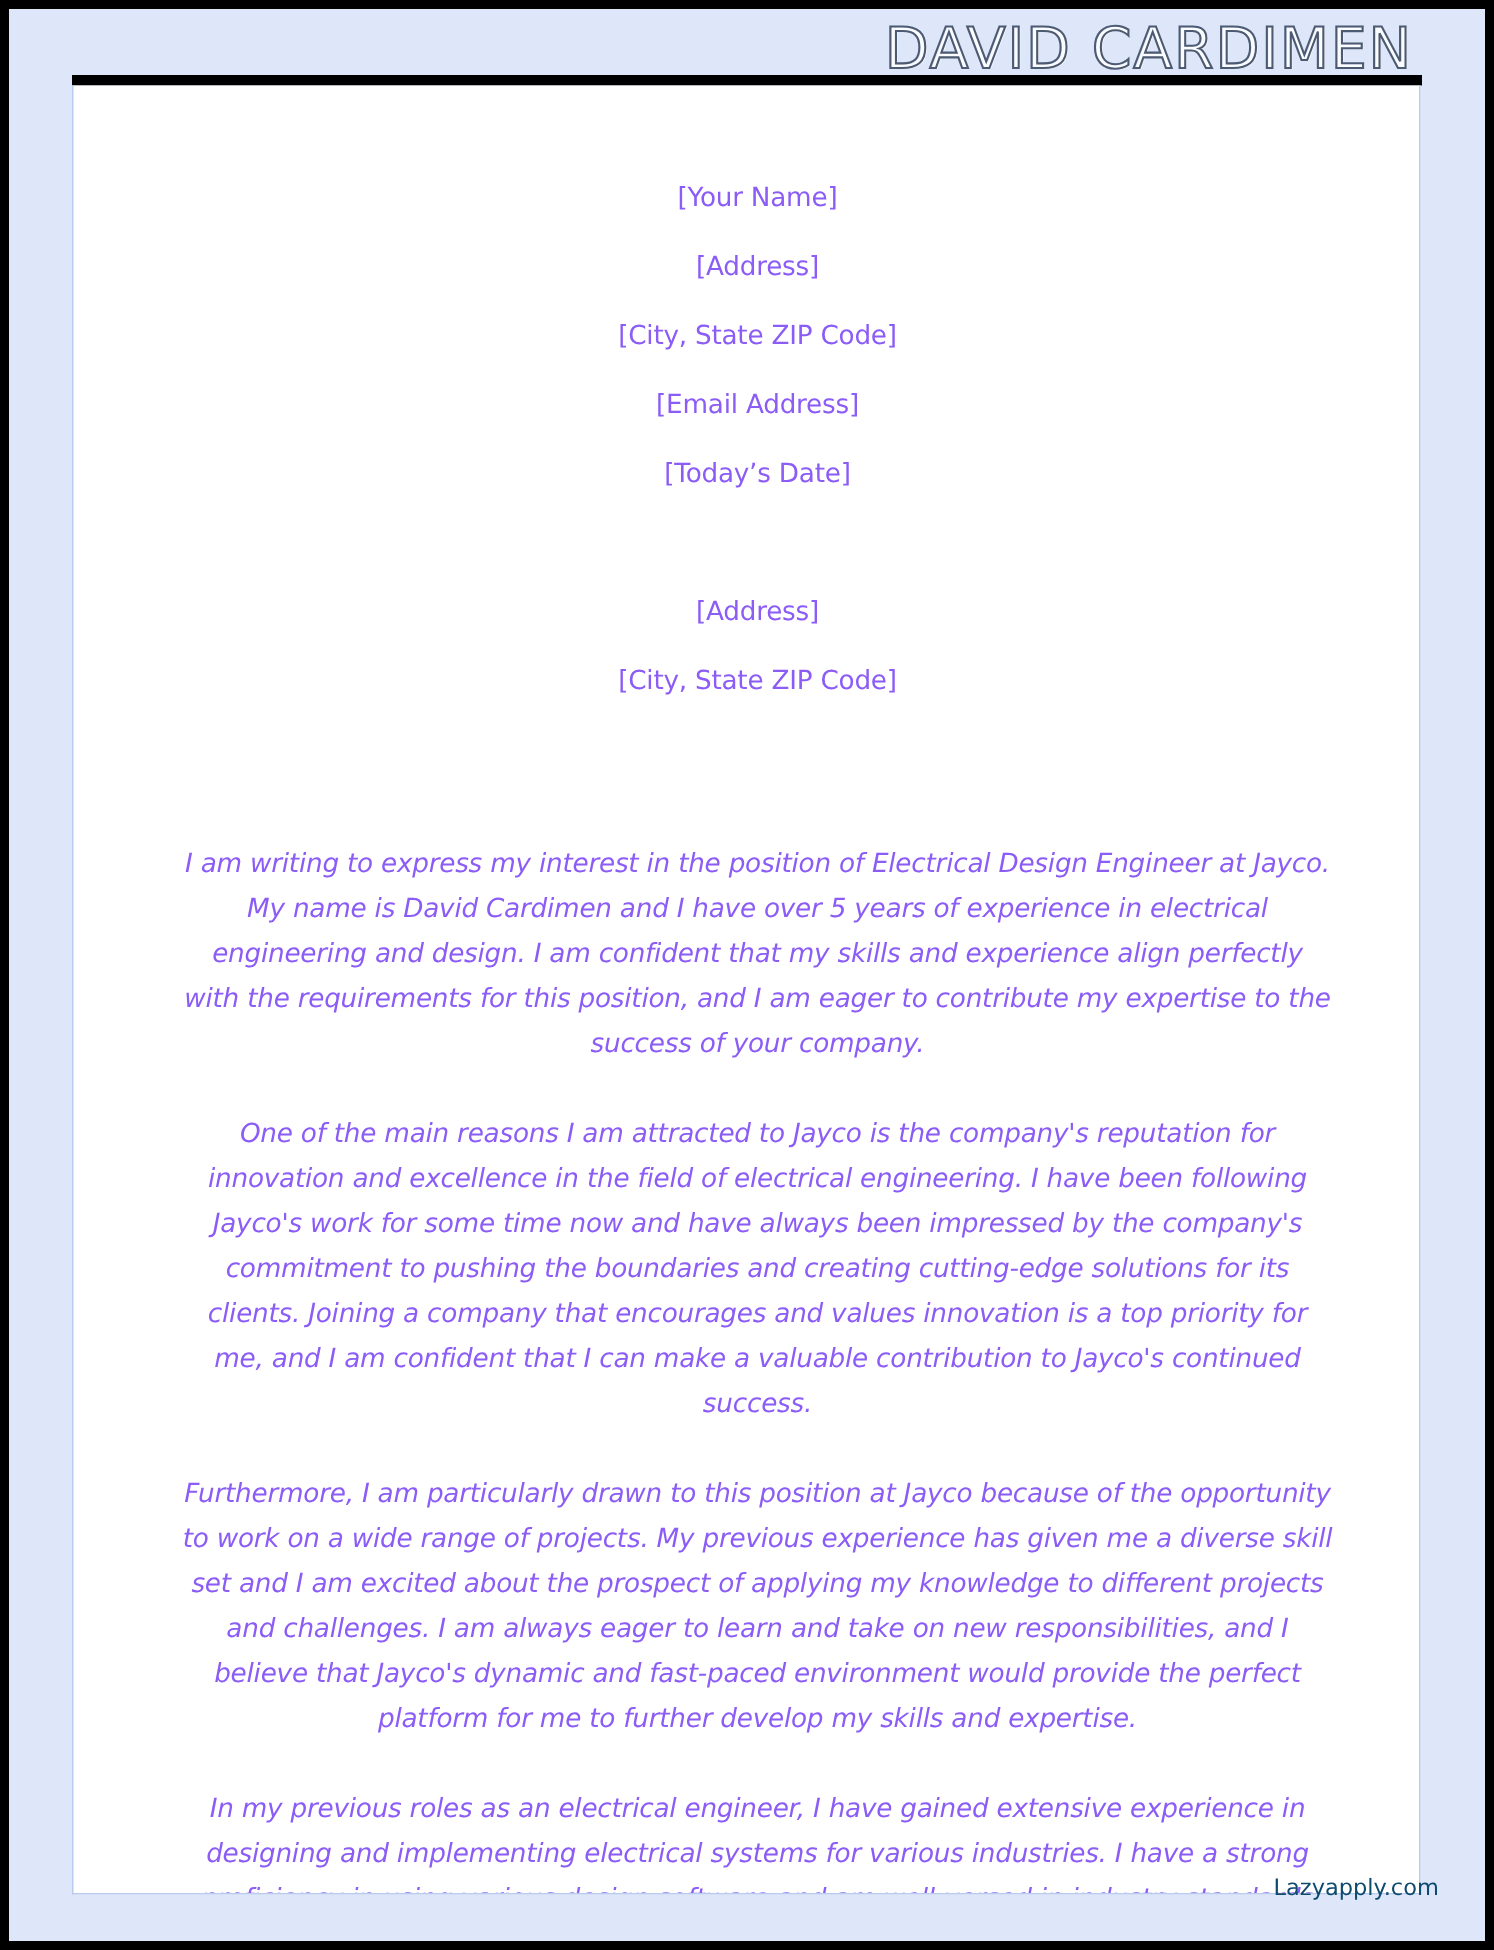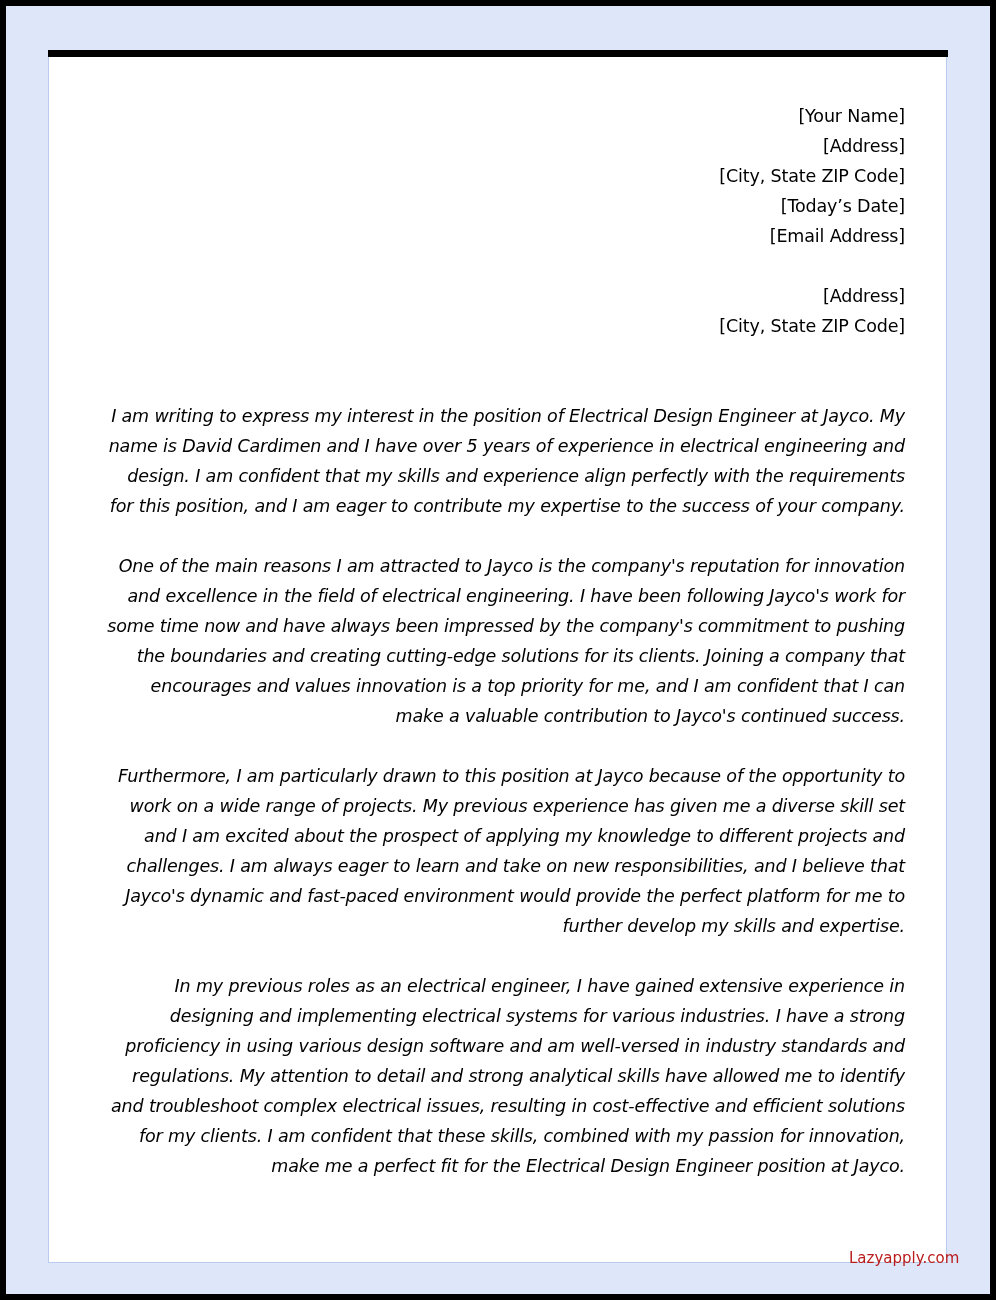--- a/index.html
+++ b/index.html
@@ -79,23 +79,23 @@
     left: 56px;
     top: 44px;
     width: 800px;
   }
 
   .letter-line,
   .letter-para {
     font-family: "DejaVu Sans", sans-serif;
     font-size: 17.5px;
     line-height: 30px;
-    color: #000000;
-    margin: 0;
-    text-align: right;
+    color: #8b5cf6;
+    margin: 16px;
+    text-align: center;
     letter-spacing: -0.15px;
   }
 
   .block-gap {
     height: 30px;
   }
 
   .letter-para {
     margin-bottom: 30px;
     font-style: italic;
@@ -105,42 +105,45 @@
   }
 
   
   .watermark {
     position: absolute;
     left: 843px;
     top: 1243px;
     font-family: "DejaVu Sans", sans-serif;
     font-size: 15px;
     line-height: 18px;
-    color: #b91c1c;
+    color: #0c4a6e;
     white-space: nowrap;
     z-index: 5;
   }
 </style>
 </head>
 <body>
 
 <div class="page-frame">
 
+  <div class="header-band">
+    <div class="header-name">DAVID CARDIMEN</div>
+  </div>
 
   <div class="header-rule"></div>
 
   <div class="letter-sheet">
     <div class="letter-body">
 
       <div>
         <div class="letter-line">[Your Name]</div>
         <div class="letter-line">[Address]</div>
         <div class="letter-line">[City, State ZIP Code]</div>
+        <div class="letter-line">[Email Address]</div>
         <div class="letter-line">[Today’s Date]</div>
-        <div class="letter-line">[Email Address]</div>
       </div>
 
       <div class="block-gap"></div>
 
       <div>
         <div class="letter-line">[Address]</div>
         <div class="letter-line">[City, State ZIP Code]</div>
       </div>
 
       <div class="block-gap"></div>

